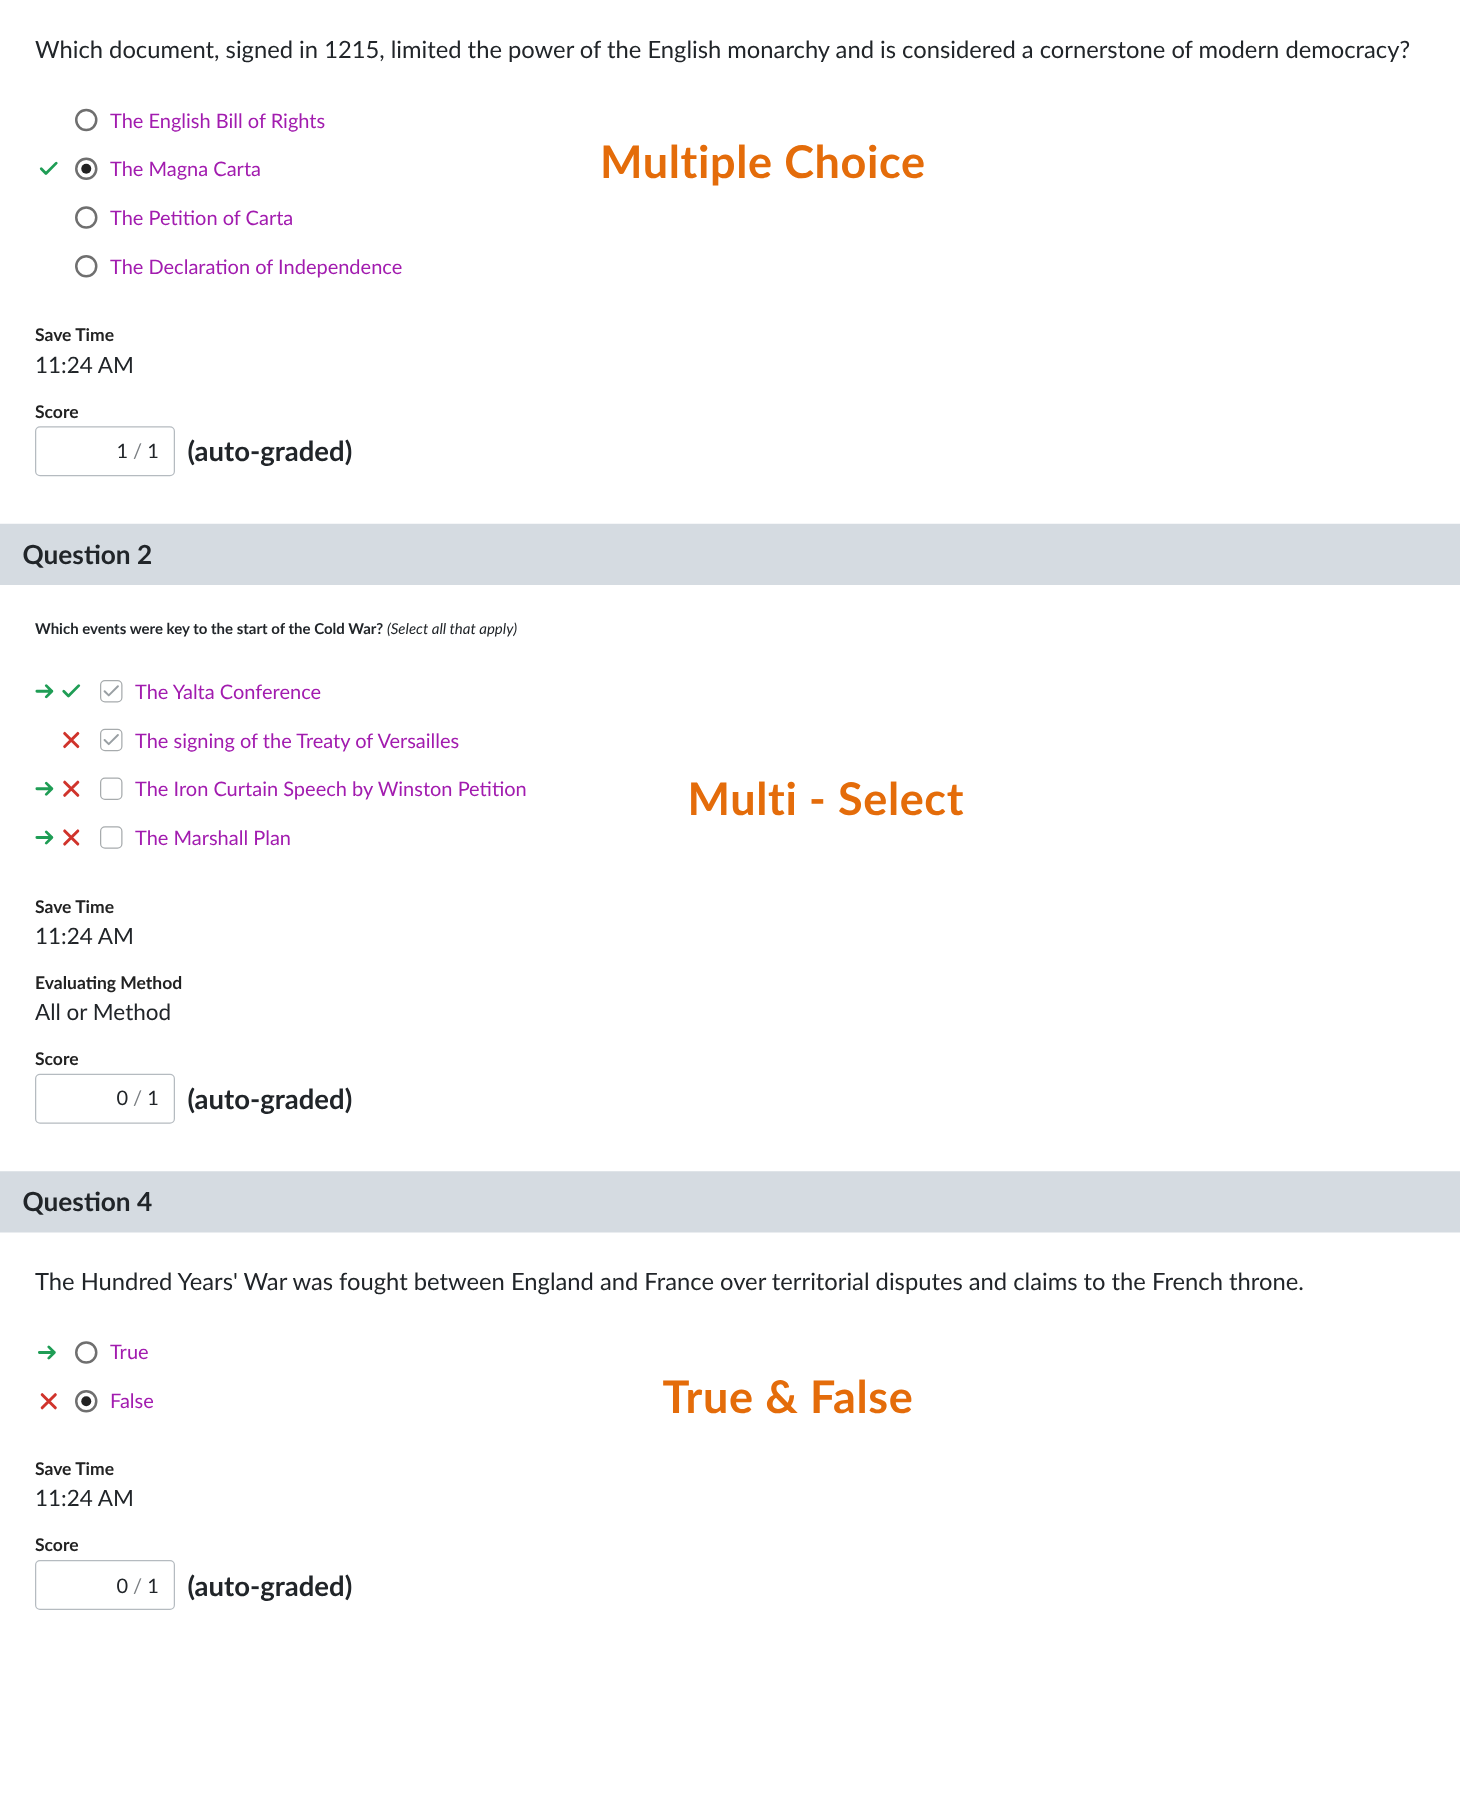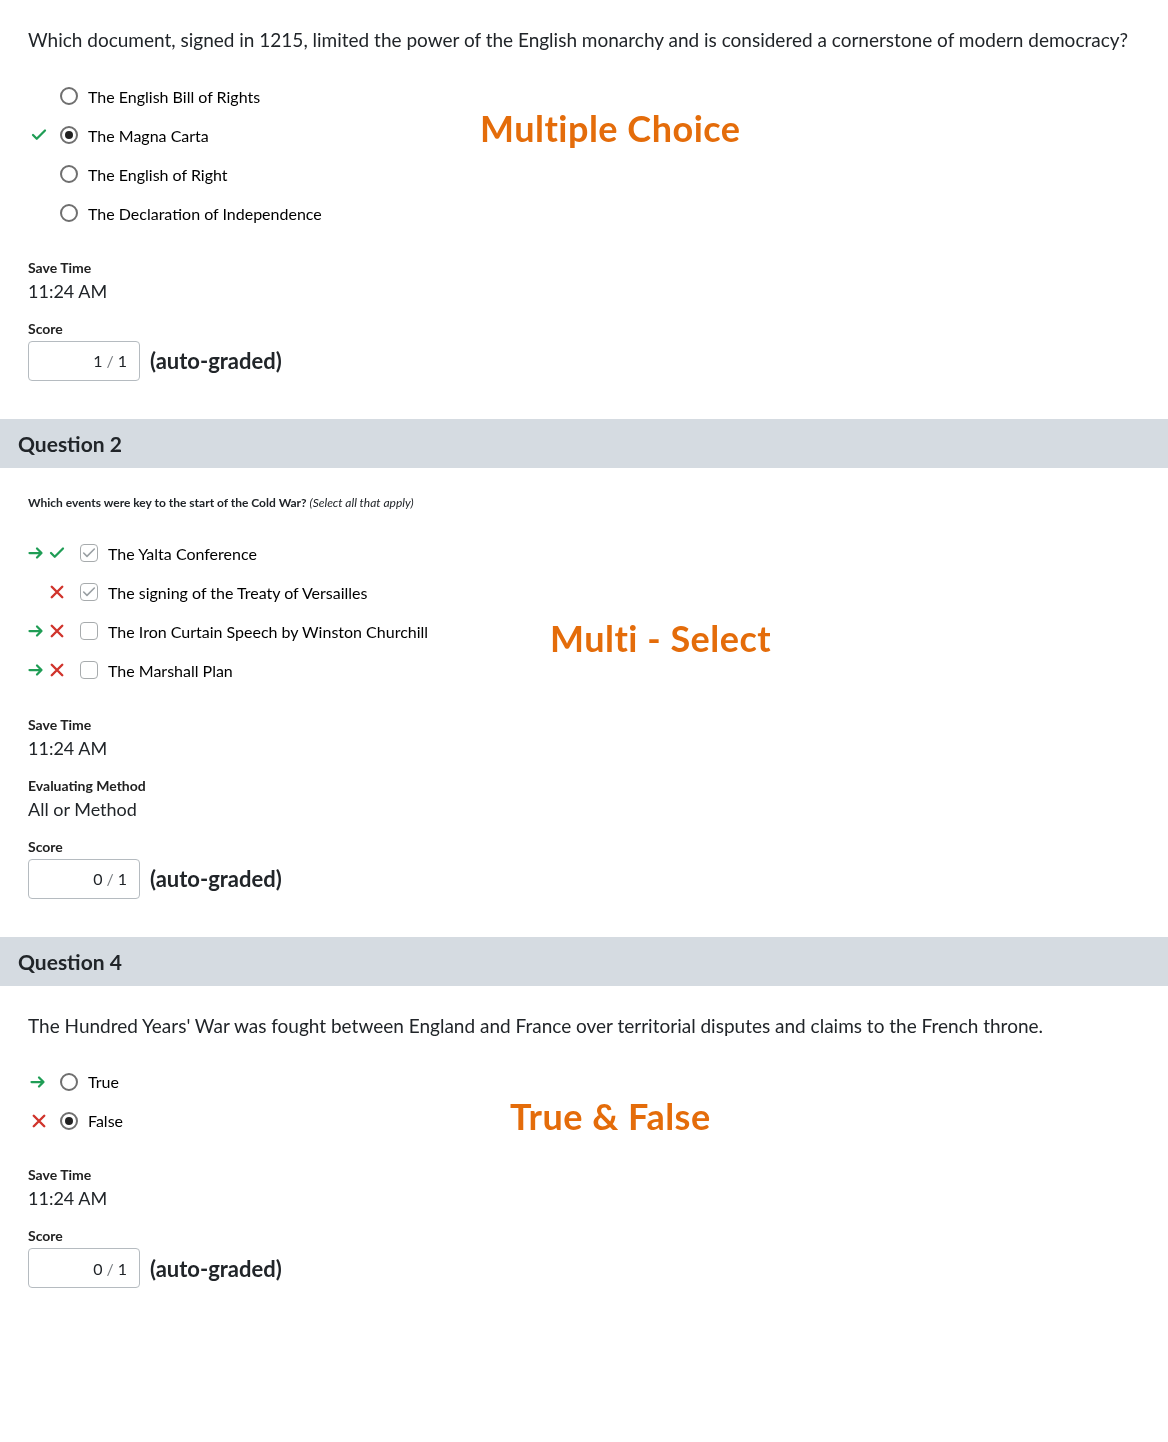--- a/index.html
+++ b/index.html
@@ -33,21 +33,21 @@
   .prompt{font-size:19px; margin:8px 0 22px 0; line-height:1.5;}
   .prompt .hint{font-style:italic; font-weight:400;}
   .q2 .prompt{font-weight:700; font-size:12px;}
   .options{margin:0 0 26px 0;}
   .option{
     display:flex;
     align-items:center;
     gap:10px;
     padding:10px 0;
     font-size:16px;
-    color:#000000;
+    color:#a21caf;
   }
   .mark-col{width:42px; display:flex; align-items:center; justify-content:flex-start; gap:2px;}
   .mark-col.narrow{width:22px; justify-content:center;}
   .icon{display:inline-block; line-height:0;}
   .radio, .checkbox{
     width:18px;height:18px;border:2px solid var(--radio-border);
     border-radius:50%;display:flex;align-items:center;justify-content:center;
     flex-shrink:0;
   }
   .radio.selected::after{content:"";width:8px;height:8px;background:#222;border-radius:50%;}
@@ -95,21 +95,21 @@
             <svg width="18" height="18" viewBox="0 0 24 24" fill="none">
               <path d="M4 12l5 5L20 6" stroke="var(--green)" stroke-width="3" stroke-linecap="round" stroke-linejoin="round"></path>
             </svg>
           </span>
           <span class="radio selected"></span>
           <span>The Magna Carta</span>
         </div>
         <div class="option">
           <span class="mark-col narrow"></span>
           <span class="radio"></span>
-          <span>The English of Right</span>
+          <span>The Petition of Carta</span>
         </div>
         <div class="option">
           <span class="mark-col narrow"></span>
           <span class="radio"></span>
           <span>The Declaration of Independence</span>
         </div>
       </div>
     <div class="annotation" style="top:106px;left:480px;">Multiple Choice</div>
 
     <div class="meta-row">
@@ -170,21 +170,21 @@
         <div class="option">
           <span class="mark-col">
             <span class="icon"><svg width="18" height="14" viewBox="0 0 24 18" fill="none">
                 <path d="M2 9h16M12 3l6 6-6 6" stroke="var(--green)" stroke-width="3" stroke-linecap="round" stroke-linejoin="round"></path>
               </svg></span>
             <span class="icon"><svg width="18" height="18" viewBox="0 0 24 24" fill="none">
                 <path d="M5 5l14 14M19 5L5 19" stroke="var(--red)" stroke-width="3.2" stroke-linecap="round"></path>
               </svg></span>
           </span>
           <span class="checkbox"></span>
-          <span>The Iron Curtain Speech by Winston Churchill</span>
+          <span>The Iron Curtain Speech by Winston Petition</span>
         </div>
         <div class="option">
           <span class="mark-col">
             <span class="icon"><svg width="18" height="14" viewBox="0 0 24 18" fill="none">
                 <path d="M2 9h16M12 3l6 6-6 6" stroke="var(--green)" stroke-width="3" stroke-linecap="round" stroke-linejoin="round"></path>
               </svg></span>
             <span class="icon"><svg width="18" height="18" viewBox="0 0 24 24" fill="none">
                 <path d="M5 5l14 14M19 5L5 19" stroke="var(--red)" stroke-width="3.2" stroke-linecap="round"></path>
               </svg></span>
           </span>
@@ -233,21 +233,21 @@
         <div class="option">
           <span class="mark-col narrow">
             <svg width="18" height="18" viewBox="0 0 24 24" fill="none">
               <path d="M5 5l14 14M19 5L5 19" stroke="var(--red)" stroke-width="3.2" stroke-linecap="round"></path>
             </svg>
           </span>
           <span class="radio selected"></span>
           <span>False</span>
         </div>
       </div>
-    <div class="annotation" style="top:108px;left:510px;">True &amp; False</div>
+    <div class="annotation" style="top:108px;left:530px;">True &amp; False</div>
 
     <div class="meta-row">
       <div class="meta-label">Save Time</div>
       <div class="meta-value">11:24 AM</div>
     </div>
     <div class="meta-row">
       <div class="meta-label">Score</div>
       <div class="score-row">
         <div class="score-box">
           <span>0</span>

